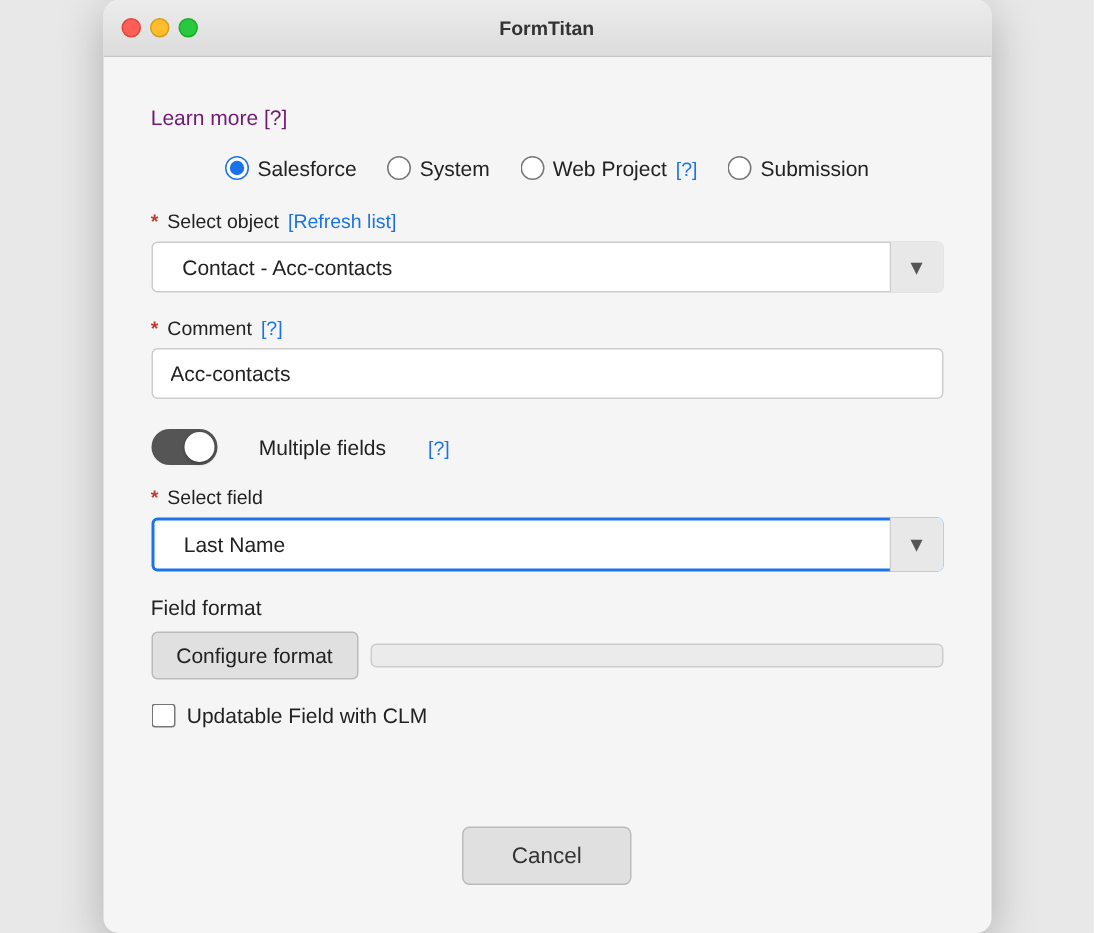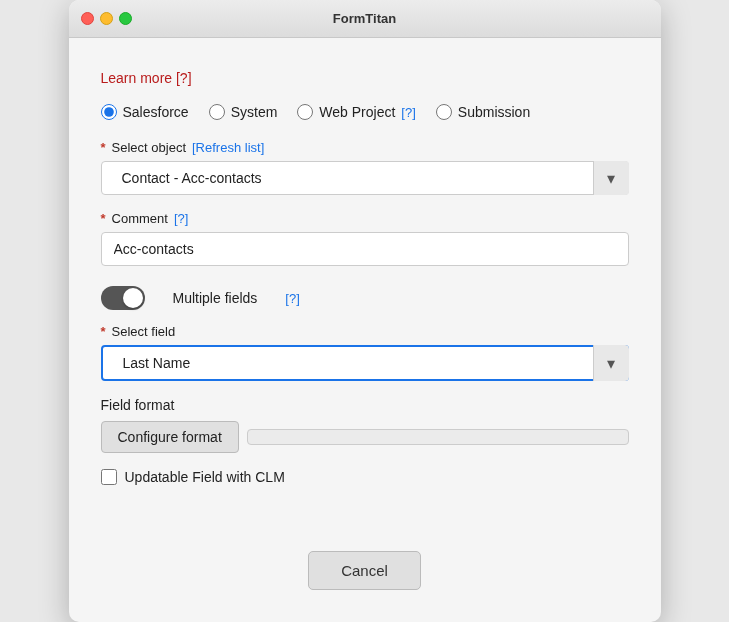--- a/index.html
+++ b/index.html
@@ -73,31 +73,32 @@
       margin-bottom: 18px;
     }
 
     .page-title {
       font-size: 26px;
       font-weight: 600;
       color: #1a1a1a;
     }
 
     .learn-more {
-      color: #b91c1c;
+      color: #701a75;
       text-decoration: none;
       font-size: 14px;
       margin-top: 8px;
     }
 
     .radio-group {
       display: flex;
       align-items: center;
       gap: 20px;
       margin-bottom: 20px;
+      justify-content: center;
     }
 
     .radio-option {
       display: flex;
       align-items: center;
       gap: 6px;
       cursor: pointer;
     }
 
     .radio-option input[type="radio"] {

